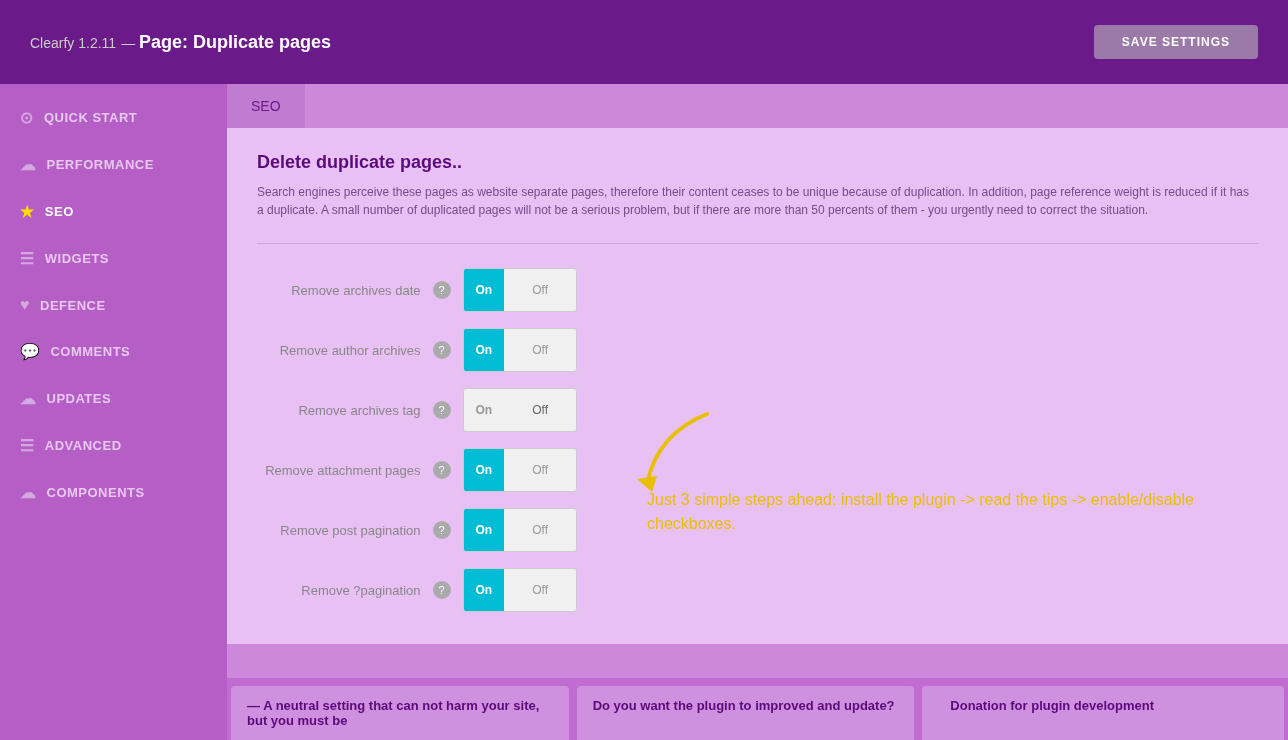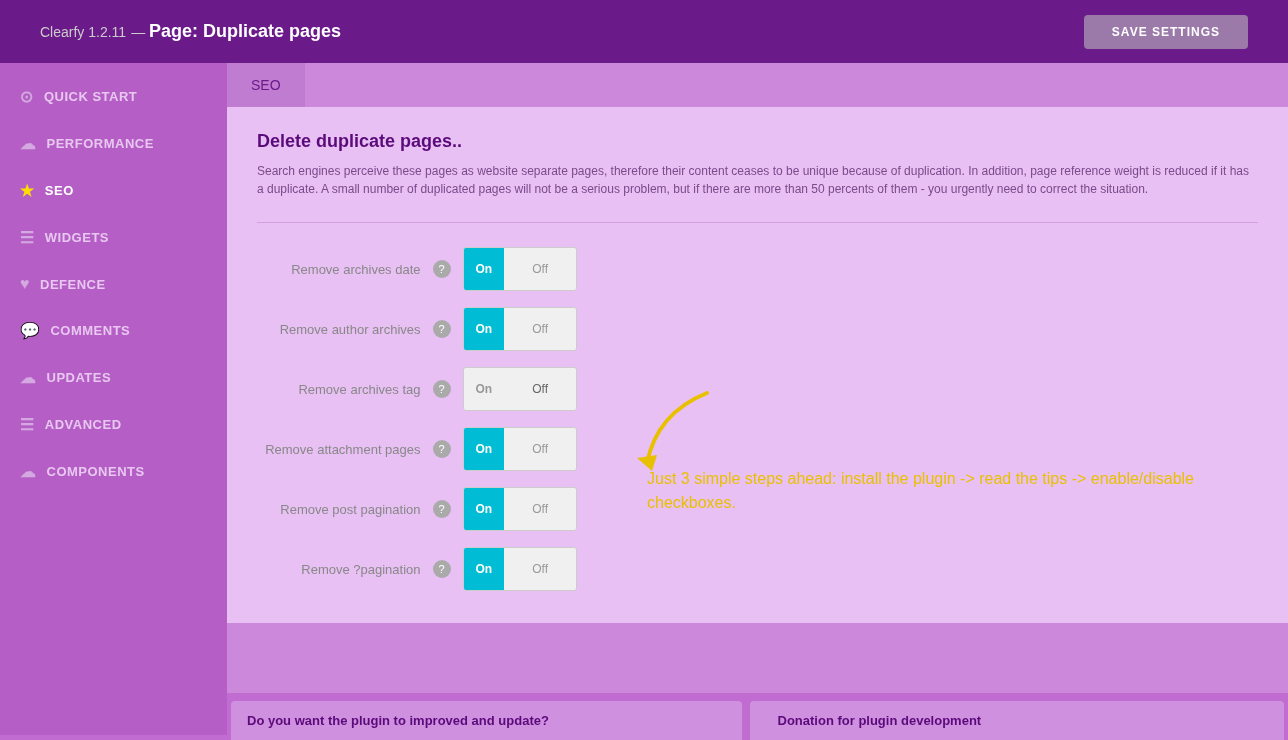--- a/index.html
+++ b/index.html
@@ -1,25 +1,25 @@
 <!DOCTYPE html>
 <html><head>
   <meta charset="utf-8">
   <style>
     * { box-sizing: border-box; margin: 0; padding: 0; }
     body { font-family: Arial, sans-serif; background: #c06cd0; width: 1288px; height: 740px; overflow: hidden; }
 
     
     .header {
       background: #6b1a8a;
-      height: 63px;
+      height: 84px;
       display: flex;
       align-items: center;
       justify-content: space-between;
-      padding: 0 40px;
+      padding: 0 30px;
     }
     .header-title {
       color: white;
       font-size: 18px;
       font-weight: normal;
     }
     .header-title span {
       color: #ccc;
       font-size: 14px;
     }
@@ -338,20 +338,23 @@
               <polygon points="10,75 25,88 30,72" fill="#e8c000"></polygon>
             </svg>
           </div>
           <div class="annotation-text" style="margin-top:-20px;">Just 3 simple steps ahead: install the plugin -&gt; read the tips -&gt; enable/disable checkboxes.</div>
         </div>
       </div>
     </div>
 
     <div style="display:flex; gap:0; background:#c06cd0; padding: 8px 0 0 0; position:absolute; bottom:0; left:227px; right:0;">
       <div style="flex:1; background:#d090e0; margin:0 4px; padding:12px 16px; border-radius:4px 4px 0 0;">
+        <div class="footer-card-title">— A neutral setting that can not harm your site, but you must be</div>
+      </div>
+      <div style="flex:1; background:#d090e0; margin:0 4px; padding:12px 16px; border-radius:4px 4px 0 0;">
         <div class="footer-card-title">Do you want the plugin to improved and update?</div>
       </div>
       <div style="flex:1; background:#d090e0; margin:0 4px; padding:12px 28px; border-radius:4px 4px 0 0;">
         <div class="footer-card-title">Donation for plugin development</div>
       </div>
     </div>
   </div>
 
 </div>
 

